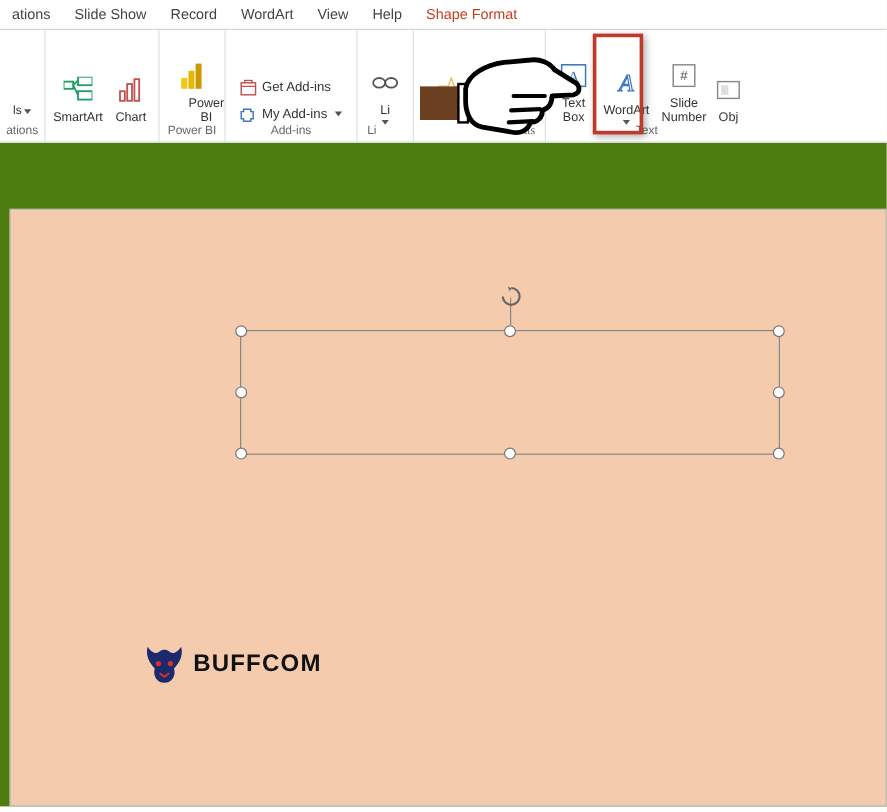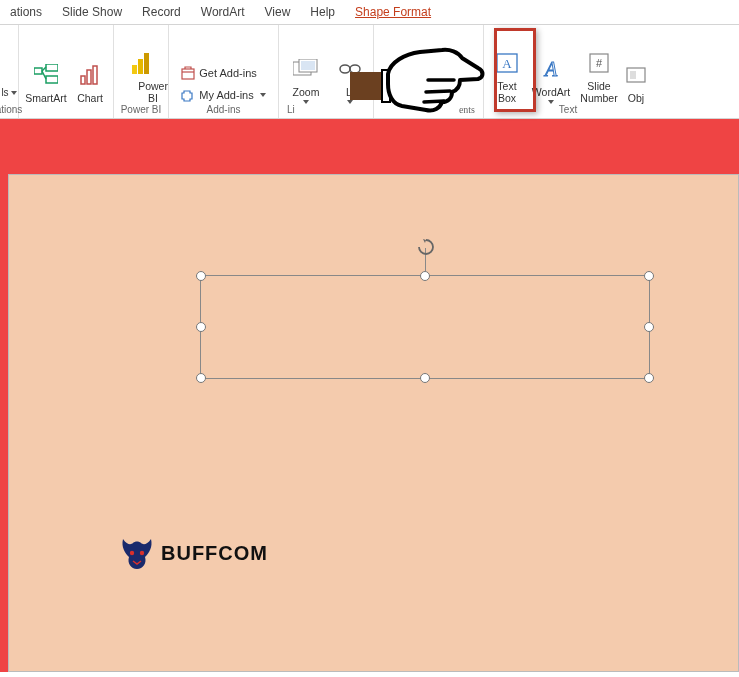--- a/index.html
+++ b/index.html
@@ -22,21 +22,20 @@
       background: #fff;
     }
     .tab {
       padding: 4px 10px;
       color: #444;
       font-size: 12px;
       cursor: pointer;
     }
     .tab.active {
       color: #c43e1c;
-      text-decoration: underline;
     }
 
     
     .ribbon {
       display: flex;
       border-top: 1px solid #d4d4d4;
       border-bottom: 1px solid #d4d4d4;
       height: 95px;
       background: #fff;
       position: relative;
@@ -136,21 +135,21 @@
     }
 
     
     .hand-overlay {
       position: absolute;
       pointer-events: none;
     }
 
     
     .canvas-bg {
-      background: #ef4444;
+      background: #4d7c0f;
       padding: 55px 0 0 8px;
     }
     .slide {
       width: 731px;
       height: 498px;
       background: #f4cbad;
       border: 1px solid #bbb;
       position: relative;
     }
 
@@ -201,21 +200,21 @@
     .logo-text {
       font-weight: 900;
       font-size: 20px;
       letter-spacing: 1px;
       color: #111;
       font-family: Arial Black, Arial, sans-serif;
     }
 
     
     .partial-left {
-      width: 19px;
+      width: 38px;
     }
     .tiny-caret {
       width: 0; height: 0;
       border-left: 3px solid transparent;
       border-right: 3px solid transparent;
       border-top: 4px solid #555;
     }
   </style>
 </head>
 <body>
@@ -310,30 +309,20 @@
           <span>My Add-ins</span>
           <span class="small-caret"></span>
         </div>
       </div>
     </div>
     <div class="group-label">Add-ins</div>
   </div>
 
   <div class="ribbon-group">
     <div class="group-items">
-      <div class="vbtn">
-        <div class="icon-slot">
-          <svg width="26" height="20" viewBox="0 0 26 20">
-            <rect x="0" y="3" width="18" height="13" fill="#fff" stroke="#888"></rect>
-            <rect x="6" y="0" width="18" height="13" fill="#fff" stroke="#888"></rect>
-            <rect x="8" y="2" width="14" height="9" fill="#d9e5f3"></rect>
-          </svg>
-        </div>
-        <div class="label caret-down">Zoom</div>
-      </div>
       <div class="vbtn narrow">
         <div class="icon-slot">
           <svg width="22" height="14" viewBox="0 0 22 14">
             <ellipse cx="6" cy="7" rx="5" ry="4" fill="none" stroke="#555" stroke-width="1.5"></ellipse>
             <ellipse cx="16" cy="7" rx="5" ry="4" fill="none" stroke="#555" stroke-width="1.5"></ellipse>
           </svg>
         </div>
         <div class="label caret-down">Li</div>
       </div>
     </div>

